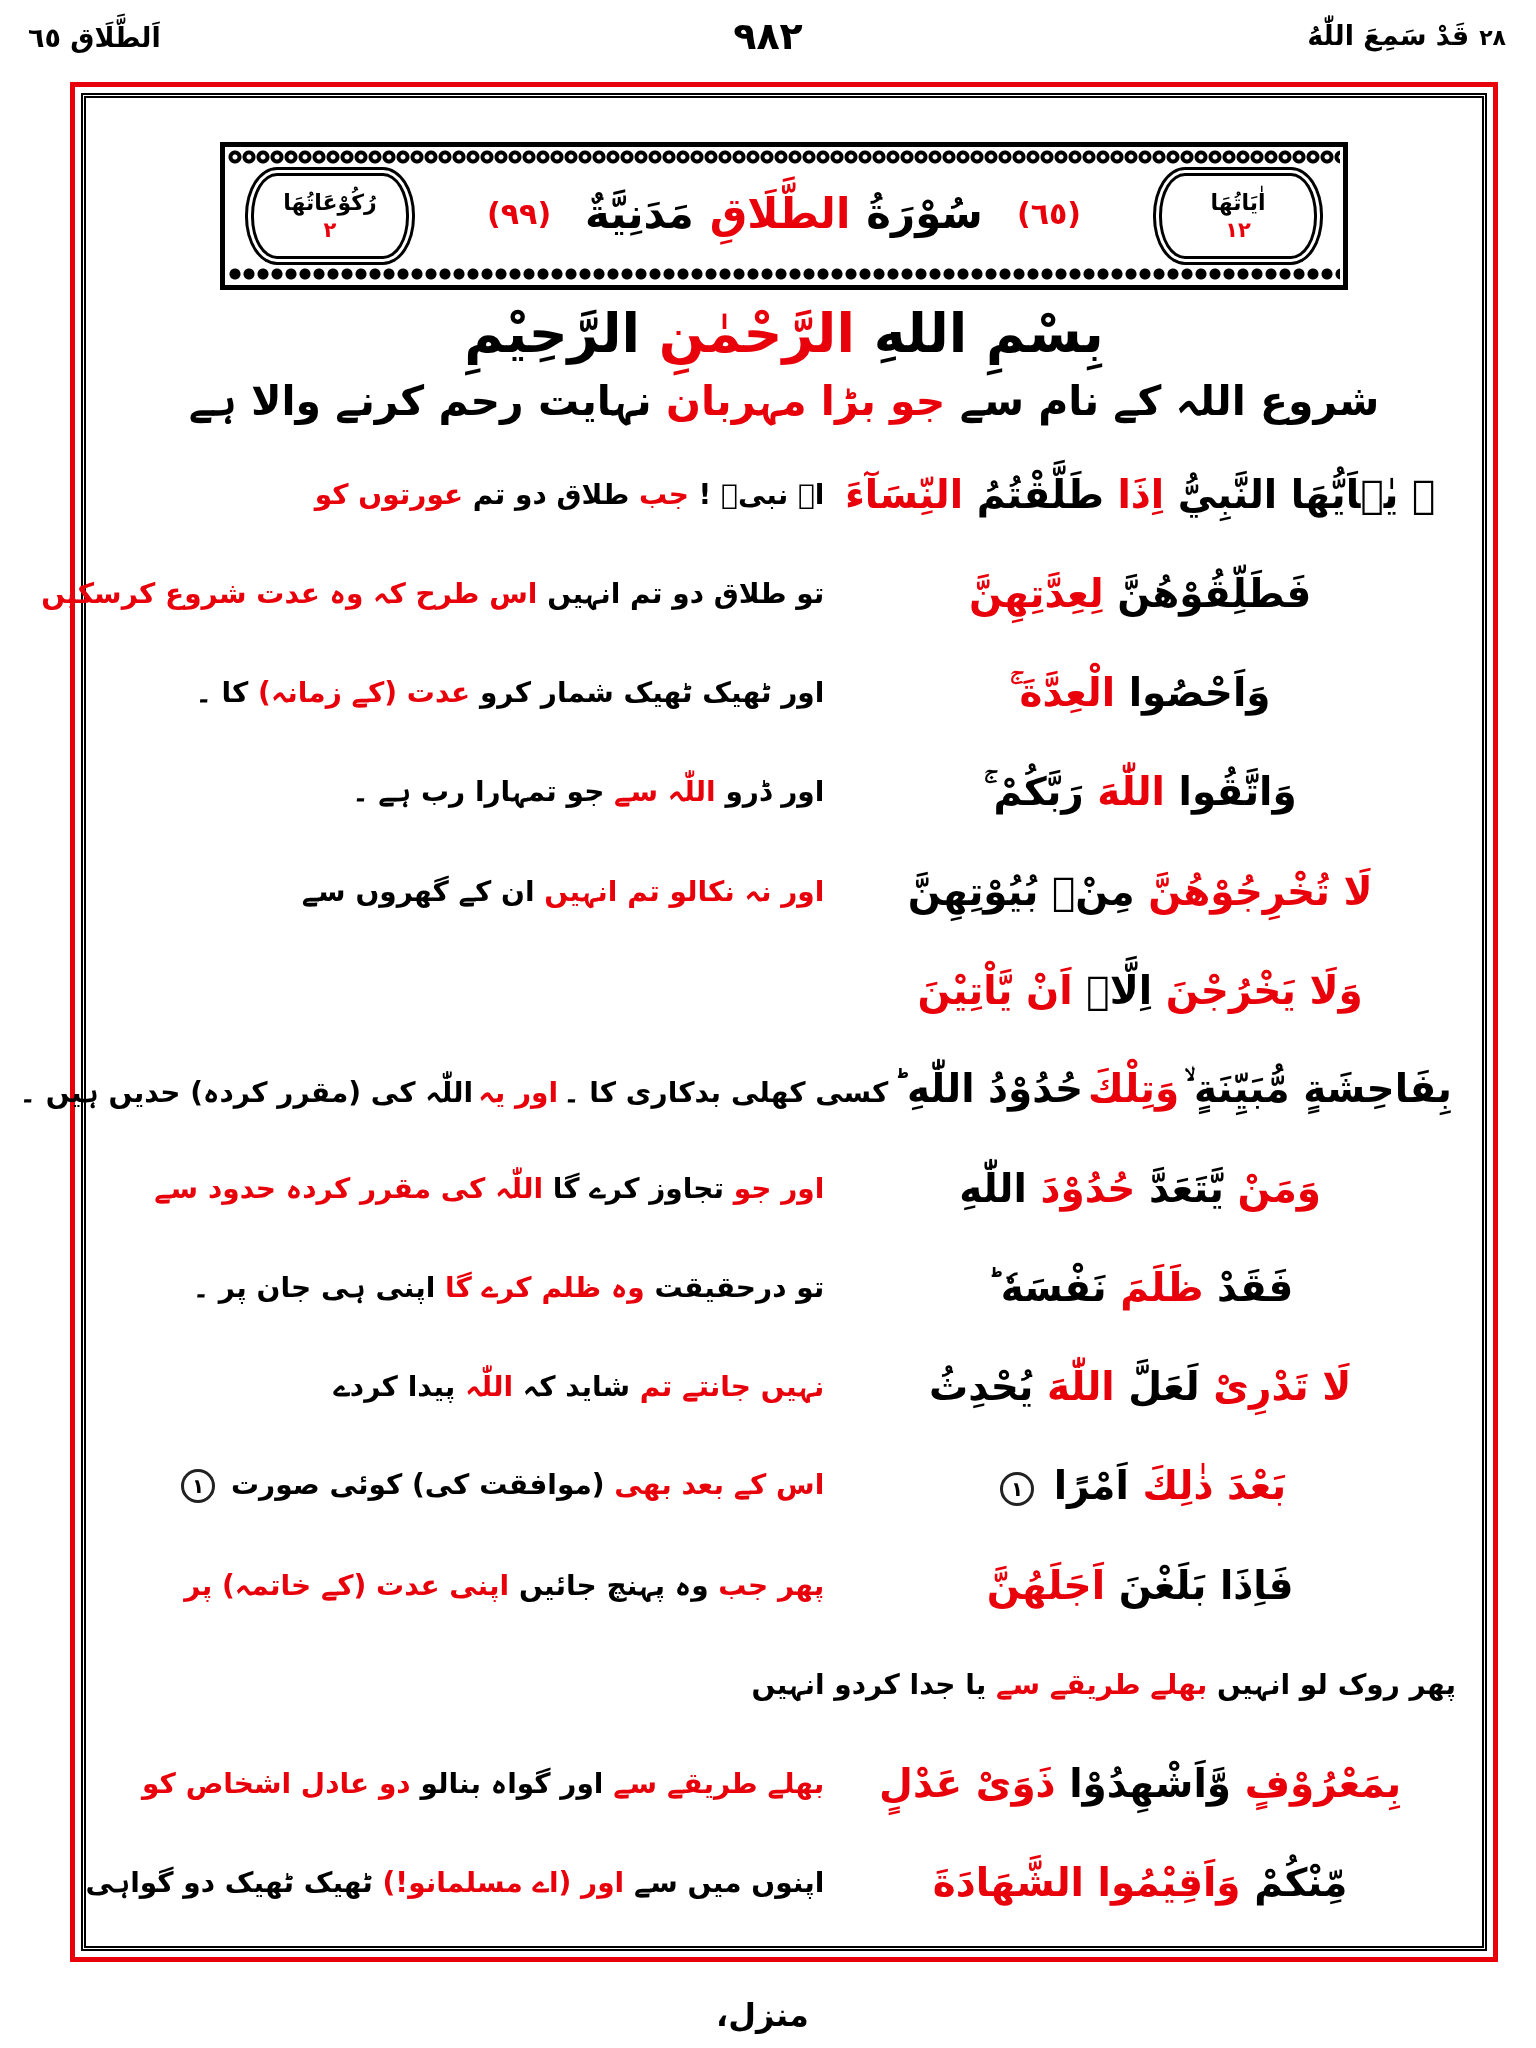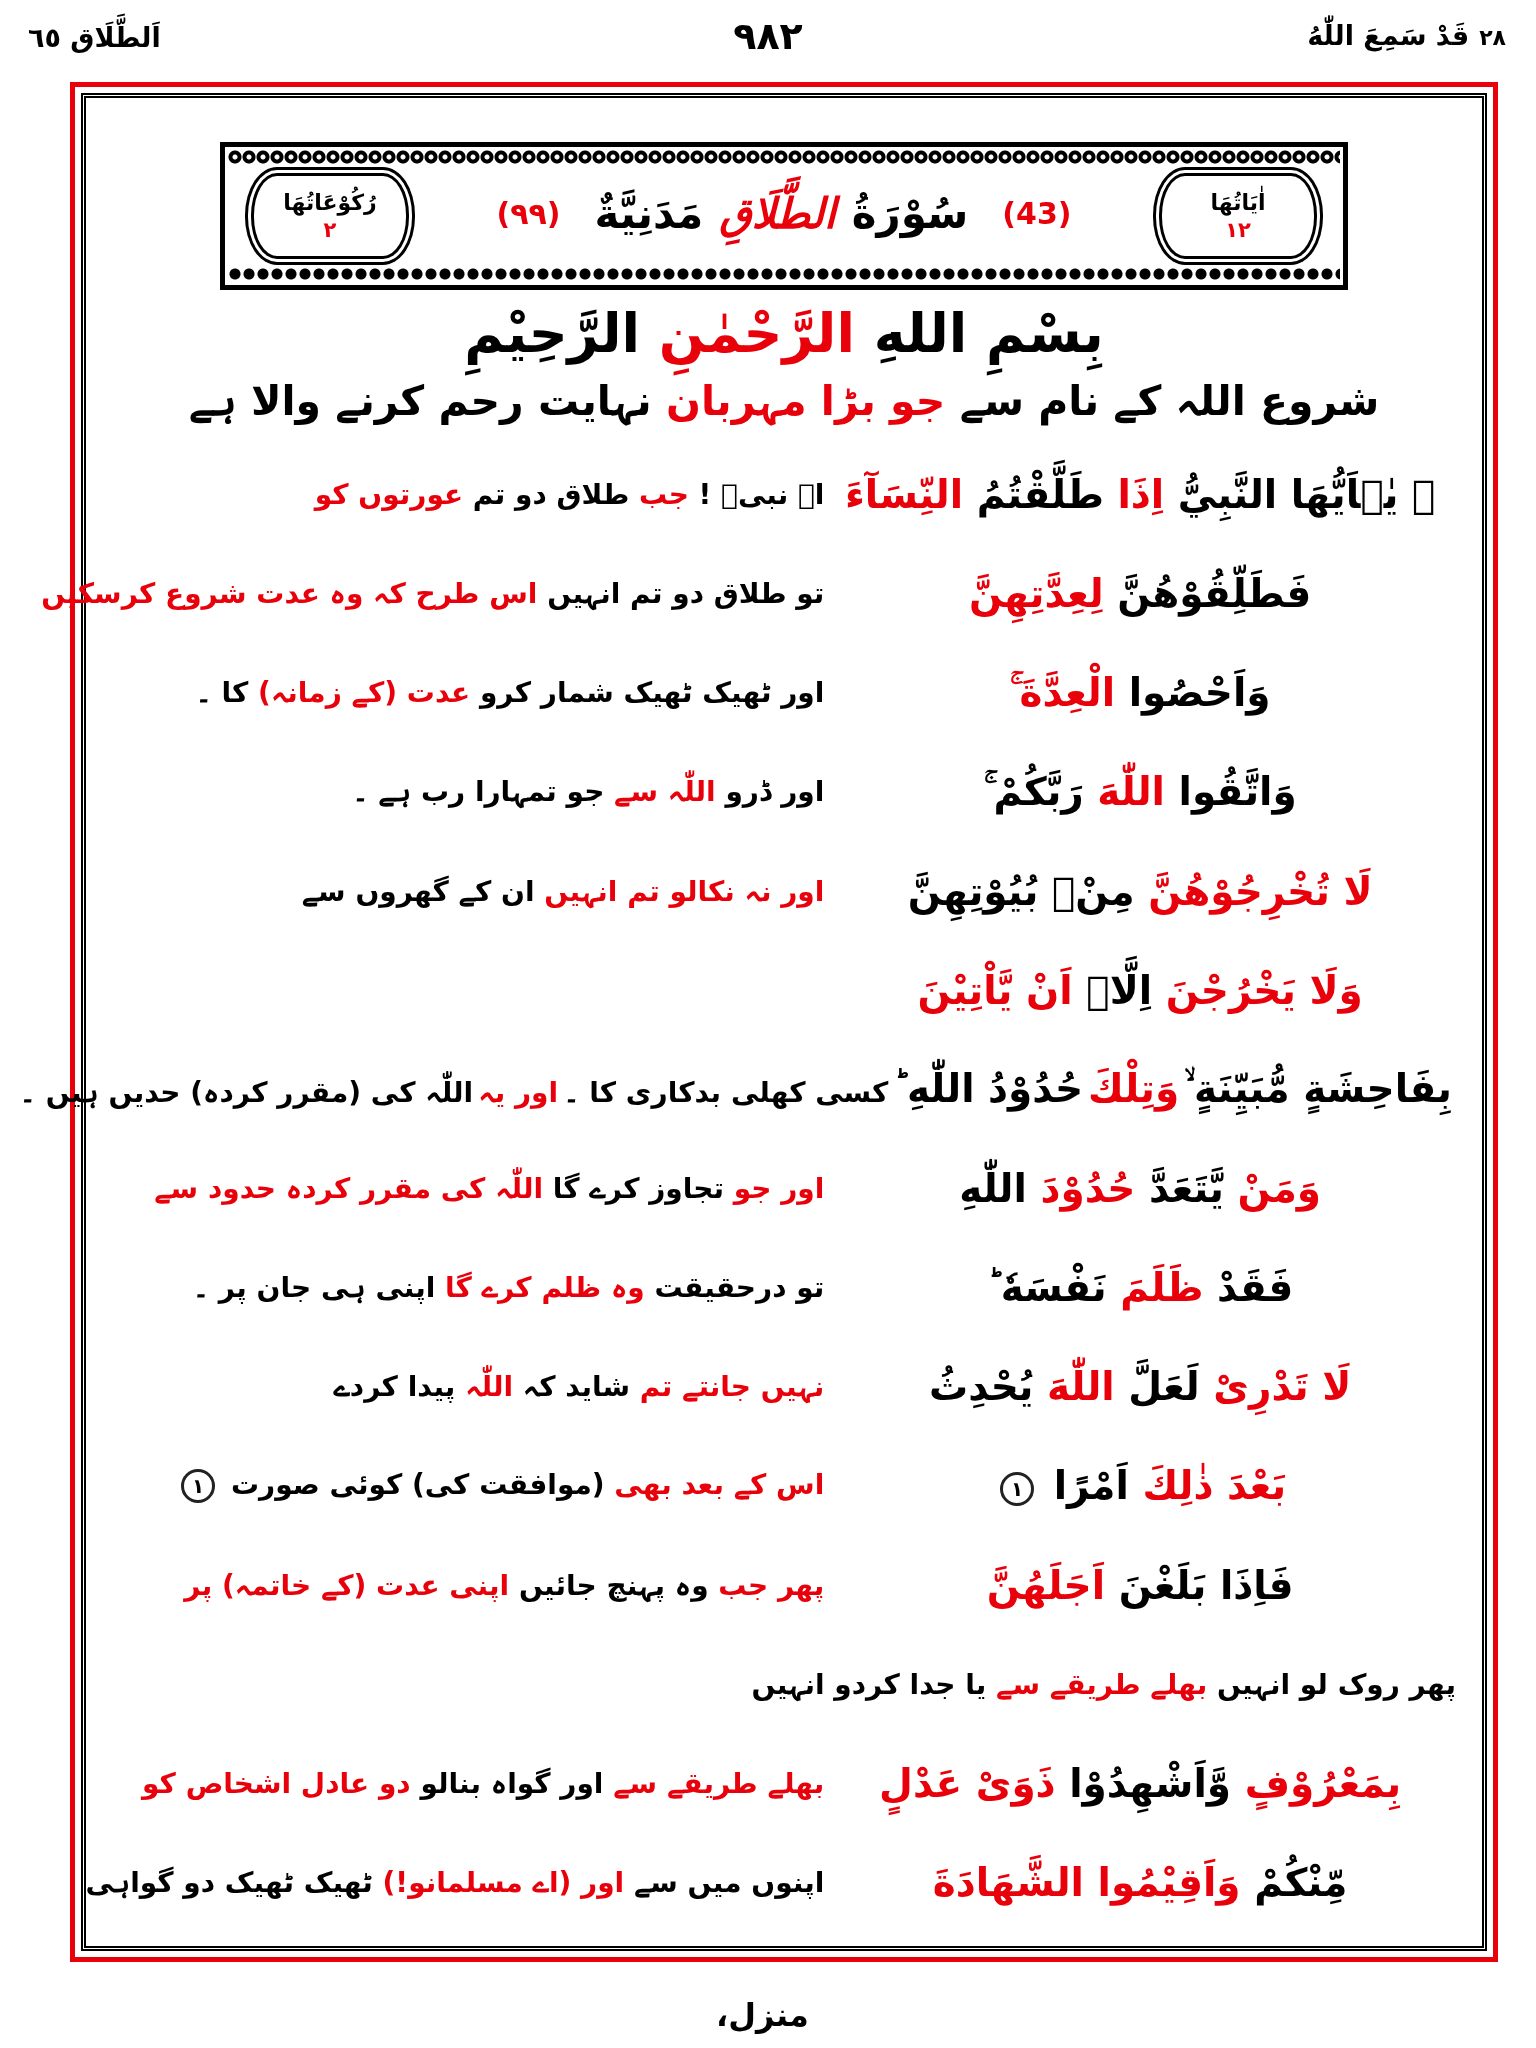--- a/index.html
+++ b/index.html
@@ -33,21 +33,21 @@
   .cartouche{ align-self:center; margin:0 26px; min-width:158px; padding:14px 10px;
               border:3px solid var(--ink); border-radius:26px / 42px; background:#fff;
               box-shadow:0 0 0 3px #fff, 0 0 0 6px #000;
               display:flex; flex-direction:column; align-items:center; gap:3px; z-index:2; }
   .cartouche .clabel{ font-size:22px; font-weight:bold; direction:rtl; }
   .cartouche .cnum{ font-size:21px; font-weight:bold; color:var(--red); }
   .band-center{ flex:1; display:flex; direction:rtl; align-items:center; justify-content:center;
                 gap:34px; z-index:2; padding-bottom:6px; }
   .band-center .bnum{ color:var(--red); font-size:30px; font-weight:bold; }
   .band-center .btitle{ font-size:42px; font-weight:bold; display:flex; gap:16px; direction:rtl; }
-  .band-center .btitle .red{ color:var(--red);font-style:italic; }
+  .band-center .btitle .red{ color:var(--red); }
 
   
   .bismillah{ margin-top:12px; text-align:center; direction:rtl; font-size:54px; font-weight:bold; }
   .bismillah-tr{ margin-top:12px; text-align:center; direction:rtl; font-size:41px; font-weight:bold; }
 
   
   .verse-rows{ flex:1; display:flex; flex-direction:column; justify-content:space-between;
                padding:20px 26px 14px 26px; }
   .vrow{ display:flex; direction:rtl; align-items:center; flex:1; }
   .col{ overflow:visible; white-space:nowrap; }
@@ -82,21 +82,21 @@
     <div class="band">
       <div class="dots top"></div>
       <div class="dots bottom"></div>
 
       <div class="cartouche">
         <span class="clabel">رُکُوْعَاتُهَا</span>
         <span class="cnum">٢</span>
       </div>
 
       <div class="band-center">
-        <span class="bnum">(43)</span>
+        <span class="bnum">(٦٥)</span>
         <span class="btitle">
           <span>سُوْرَةُ</span>
           <span class="red">الطَّلَاقِ</span>
           <span>مَدَنِيَّةٌ</span>
         </span>
         <span class="bnum">(٩٩)</span>
       </div>
 
       <div class="cartouche">
         <span class="clabel">اٰیَاتُهَا</span>

